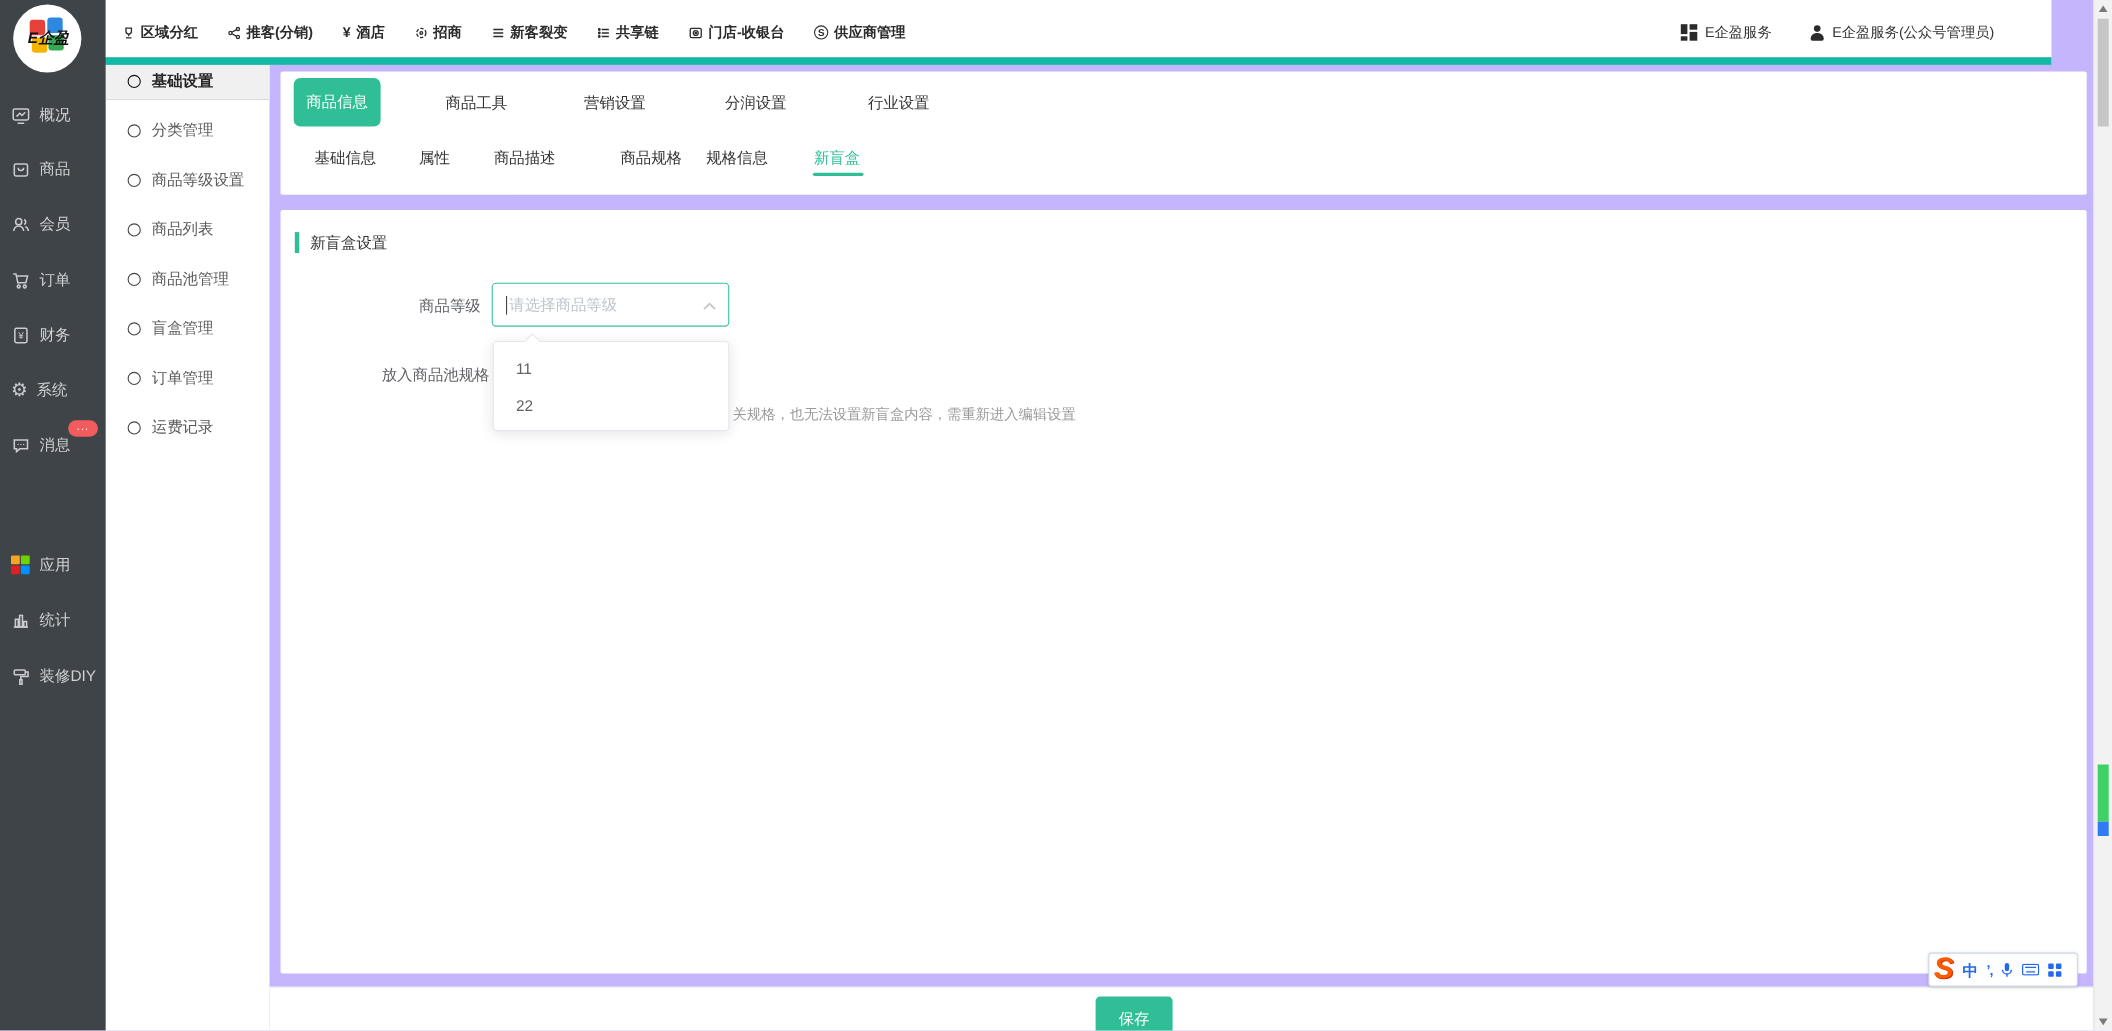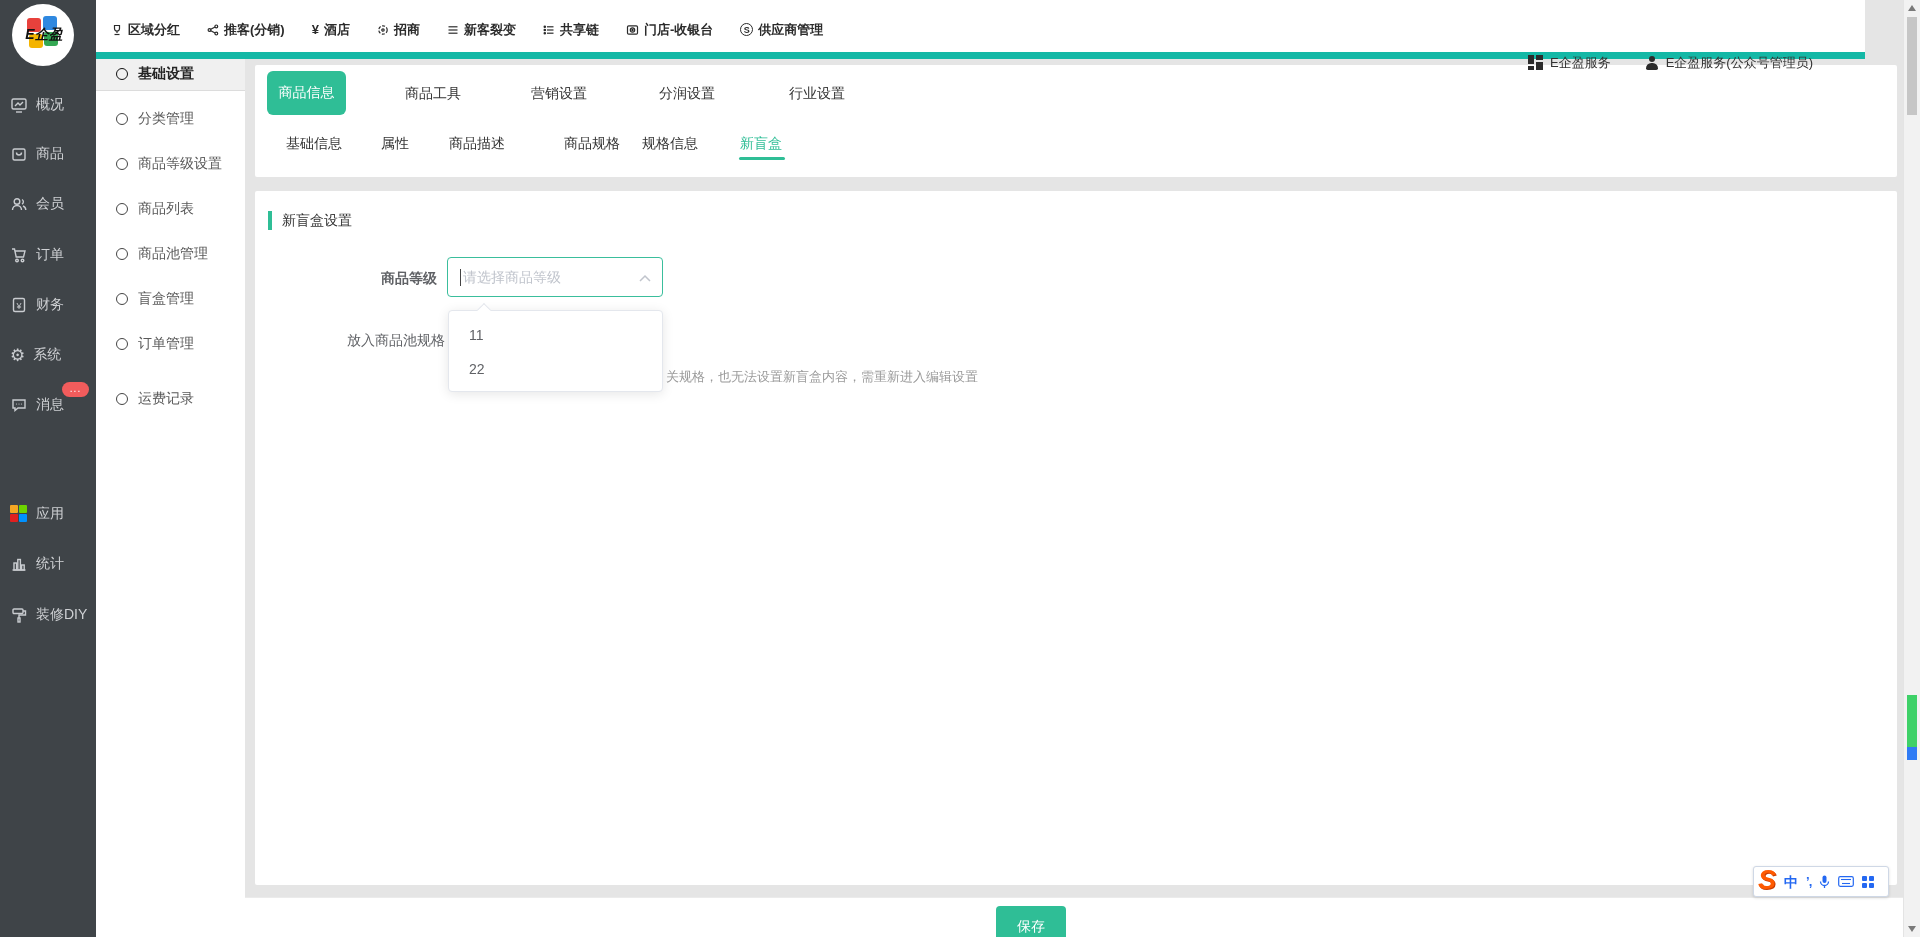--- a/index.html
+++ b/index.html
@@ -1,17 +1,17 @@
 <!DOCTYPE html>
 <html><head>
 <meta charset="utf-8">
 <style>
   * { margin:0; padding:0; box-sizing:border-box; }
   html,body { width:1920px; height:937px; overflow:hidden; font-family:"Liberation Sans","DejaVu Sans",sans-serif; }
-  .page { position:relative; width:1920px; height:937px; background:#e5e5e5; overflow:hidden; }
+  .page { position:relative; width:1920px; height:937px; background:#c4b5fd; overflow:hidden; }
 
   
   .main-sidebar { position:absolute; left:0; top:0; width:96px; height:937px; background:#3f4448; z-index:30; }
   .logo-circle { position:absolute; left:12px; top:4px; width:62px; height:62px; border-radius:50%; background:#fff; overflow:hidden; }
   .logo-blocks { position:absolute; left:15px; top:12px; width:32px; height:32px; }
   .logo-blocks i { position:absolute; width:14px; height:14px; border-radius:3px; }
   .lb1 { left:0; top:2px; background:#e8413c; }
   .lb2 { left:16px; top:0; background:#2f88e0; }
   .lb3 { left:2px; top:18px; background:#f4b400; }
   .lb4 { left:17px; top:16px; background:#34a853; }
@@ -27,21 +27,21 @@
   .ag3 { left:0; top:9px; background:#e02020; }
   .ag4 { left:9px; top:9px; background:#0091ff; border-radius:50%; }
 
   
   .topbar { position:absolute; left:88px; top:0; width:1777px; height:59px; background:#fff; border-bottom:7px solid #14b8a6; z-index:20; }
   .topnav { position:absolute; left:23px; top:0; height:59px; display:flex; align-items:center; gap:27px; }
   .topnav-item { display:flex; align-items:center; gap:5px; font-size:13px; font-weight:700; color:#2b2b2b; cursor:pointer; white-space:nowrap; }
   .topnav-item svg { display:block; }
   .yen-glyph { font-size:13px; font-weight:700; }
   .s-circle { display:inline-flex; width:13px; height:13px; border:1.2px solid #2b2b2b; border-radius:50%; font-size:9px; font-weight:700; align-items:center; justify-content:center; }
-  .top-right { position:absolute; right:52px; top:0; height:59px; display:flex; align-items:center; gap:34px;margin-top:33px; }
+  .top-right { position:absolute; right:52px; top:0; height:59px; display:flex; align-items:center; gap:34px; }
   .topright-item { display:flex; align-items:center; gap:7px; font-size:13px; color:#333; cursor:pointer; white-space:nowrap; }
   .grid-ic { width:15px; height:15px; position:relative; }
   .grid-ic i { position:absolute; background:#2b2b2b; }
   .gi1 { left:0; top:0; width:6px; height:9px; }
   .gi2 { left:8px; top:0; width:7px; height:5px; }
   .gi3 { left:0; top:11px; width:6px; height:4px; }
   .gi4 { left:8px; top:7px; width:7px; height:8px; }
   .user-ic { width:14px; height:14px; position:relative; }
   .user-ic::before { content:""; position:absolute; left:4px; top:0; width:6px; height:6px; border-radius:50%; background:#2b2b2b; }
   .user-ic::after { content:""; position:absolute; left:1px; top:7px; width:12px; height:7px; border-radius:6px 6px 2px 2px; background:#2b2b2b; }
@@ -59,21 +59,21 @@
   .main-tab { position:absolute; top:6px; height:44px; width:100px; line-height:44px; text-align:center; font-size:14px; color:#333; cursor:pointer; }
   .sub-tab { position:absolute; top:63px; height:30px; line-height:30px; font-size:14px; color:#333; cursor:pointer; white-space:nowrap; }
   .sub-tab.active { color:#2fbe96; }
   .sub-underline { position:absolute; left:484px; top:92px; width:46px; height:3px; border-radius:2px; background:#2fbe96; }
 
   .main-card { position:absolute; left:255px; top:191px; width:1642px; height:694px; background:#fff; border-radius:2px; z-index:5; }
   .section-bar { position:absolute; left:13px; top:20px; width:4px; height:19px; background:#2fbe96; }
   .section-title { position:absolute; left:27px; top:21px; font-size:14px; font-weight:400; color:#333; }
 
   .form-label { position:absolute; font-size:14px; color:#606266; text-align:right; }
-  .lvl-label { left:82px; top:79px; width:100px;font-weight:bold; }
+  .lvl-label { left:82px; top:79px; width:100px; }
   .pool-label { left:82px; top:141px; width:108px; z-index:1; }
   .note-text { position:absolute; left:411px; top:177px; font-size:13px; color:#9a9a9a; z-index:1; white-space:nowrap; }
 
   .select-box { position:absolute; left:192px; top:66px; width:216px; height:40px; background:#fff; border:1px solid #3abe9c; border-radius:4px; cursor:pointer; z-index:15; }
   .select-placeholder { position:absolute; left:15px; top:11px; font-size:14px; color:#c0c4cc; }
   .caret { position:absolute; left:12px; top:11px; width:1px; height:17px; background:#444; animation:blink 1s step-end infinite; }
   @keyframes blink { 50% { opacity:0; } }
   .select-arrow { position:absolute; right:11px; top:16px; }
 
   .dropdown { position:absolute; left:193px; top:119px; width:215px; height:82px; background:#fff; border:1px solid #e4e7ed; border-radius:4px; box-shadow:0 2px 12px rgba(0,0,0,0.1); z-index:25; padding-top:7px; }
@@ -304,21 +304,21 @@
         <span>商品池管理</span>
       </div>
     <div class="sub-item" style="top:223px">
         <span class="ring"></span>
         <span>盲盒管理</span>
       </div>
     <div class="sub-item" style="top:268px">
         <span class="ring"></span>
         <span>订单管理</span>
       </div>
-    <div class="sub-item" style="top:323px">
+    <div class="sub-item" style="top:313px">
         <span class="ring"></span>
         <span>运费记录</span>
       </div>
   </aside>
 
   <section class="tabs-card">
     <div class="main-tab-btn">商品信息</div>
     <div class="main-tab" style="left:128px">商品工具</div>
     <div class="main-tab" style="left:254px">营销设置</div>
     <div class="main-tab" style="left:382px">分润设置</div>

